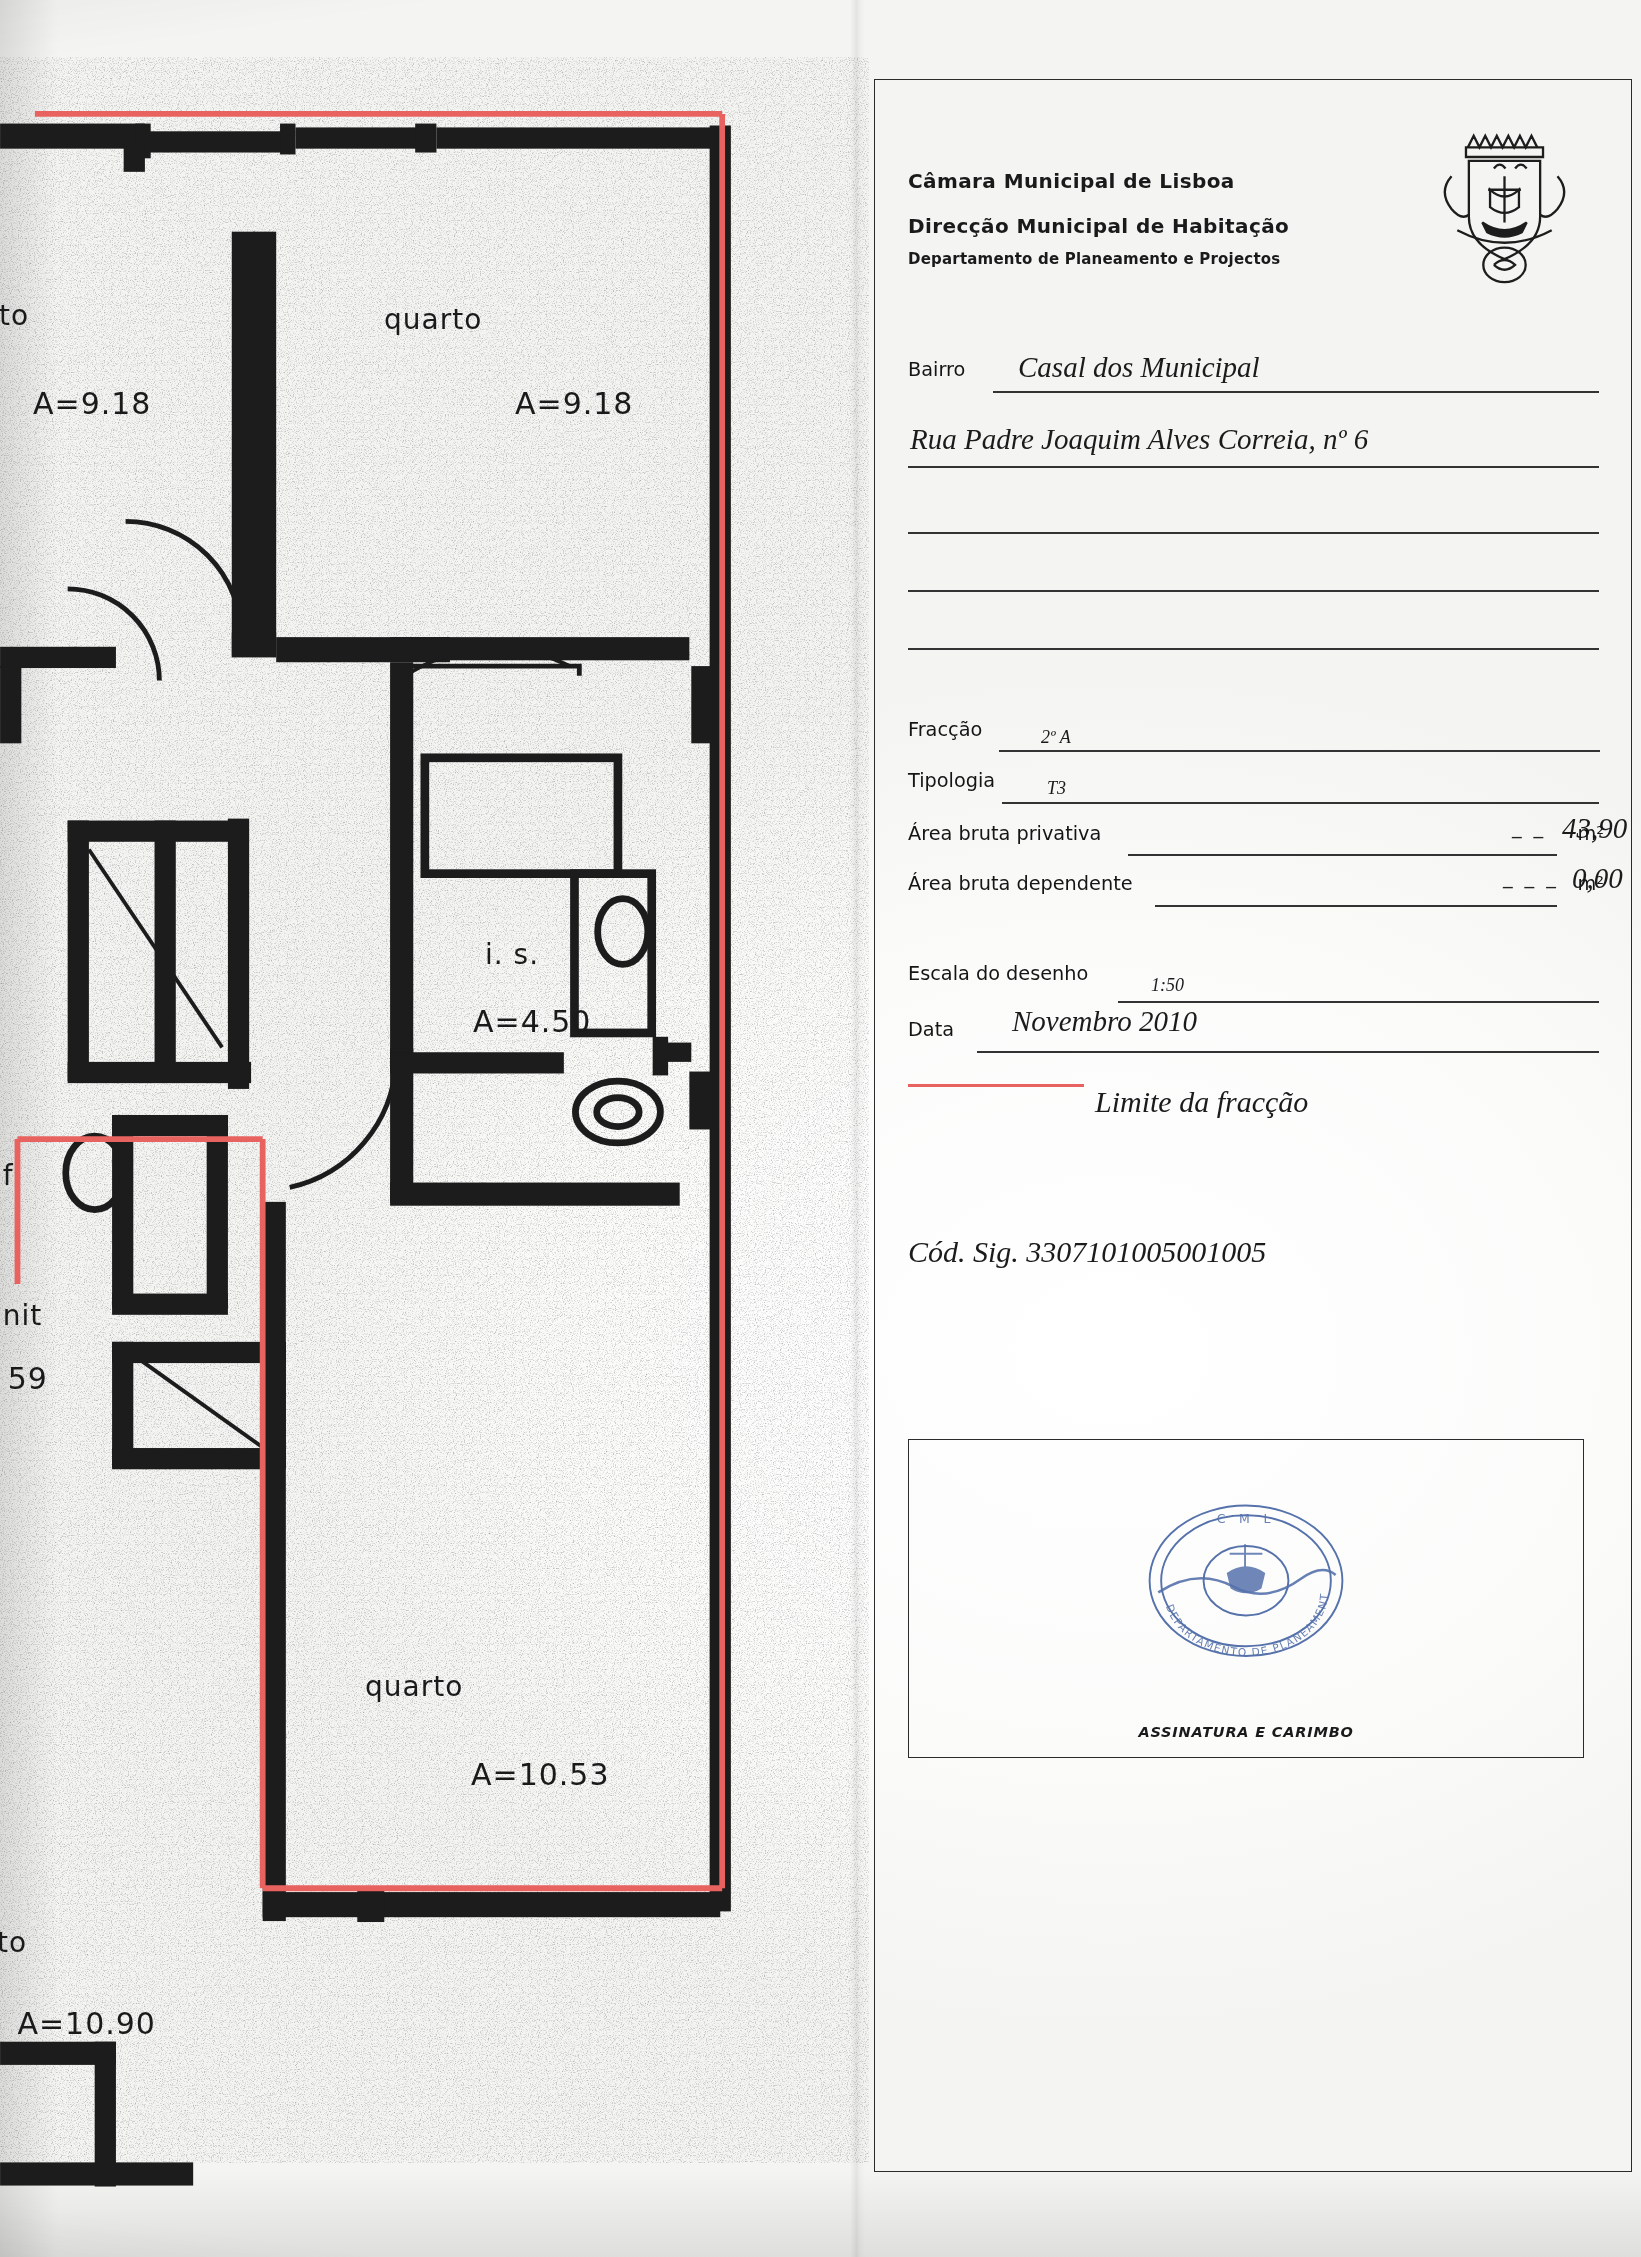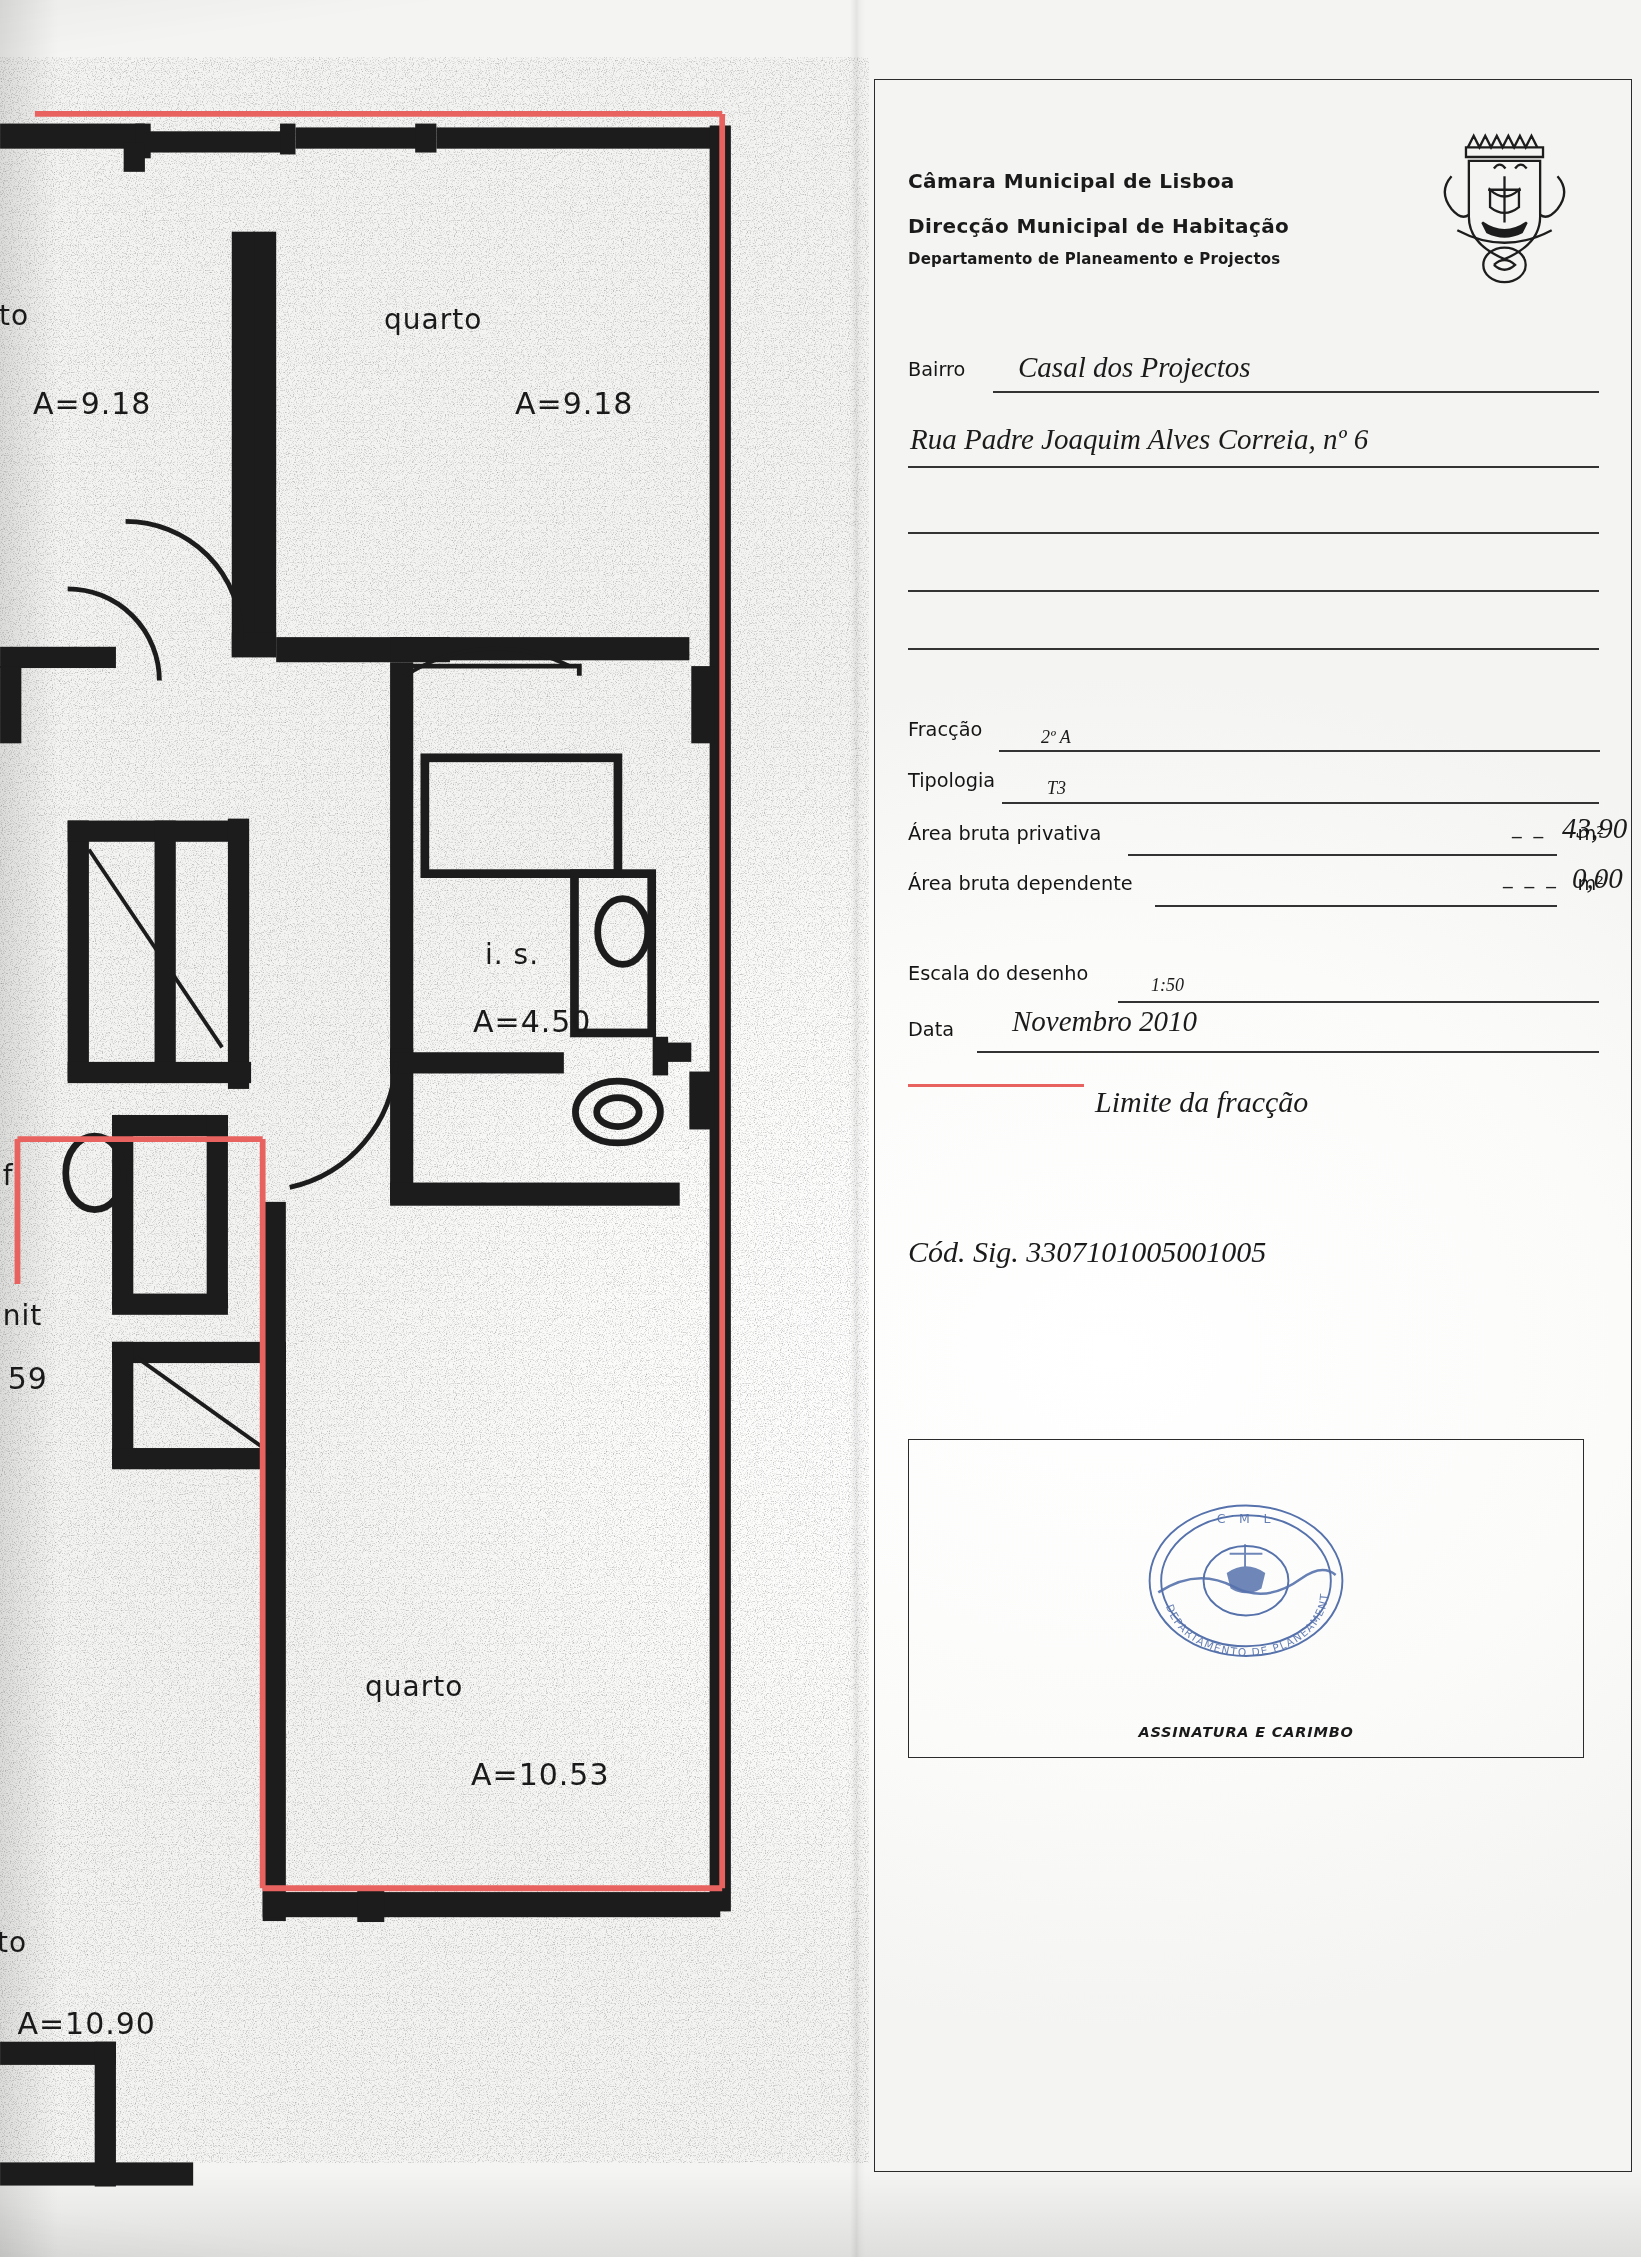--- a/index.html
+++ b/index.html
@@ -330,21 +330,21 @@
 
           <ellipse cx="95" cy="140" rx="22" ry="18"></ellipse>
           <path d="M84 140 q11 -10 22 0 q-11 10 -22 0"></path>
 
           <path d="M46 104 q49 26 98 0"></path>
         </g>
       </svg>
 
       <div class="field-label" style="left:33px; top:278px;">Bairro</div>
       <div class="field-rule" style="left:118px; top:311px; width:606px;"></div>
-      <div class="field-value" style="left:143px; top:271px;">Casal dos Projectos</div>
+      <div class="field-value" style="left:143px; top:271px;">Casal dos Municipal</div>
 
       <div class="field-rule" style="left:33px; top:386px; width:691px;"></div>
       <div class="field-value" style="left:35px; top:343px;">Rua Padre Joaquim Alves Correia, nº 6</div>
 
       <div class="field-rule" style="left:33px; top:452px; width:691px;"></div>
       <div class="field-value" style="left:35px; top:409px;"></div>
 
       <div class="field-rule" style="left:33px; top:510px; width:691px;"></div>
       <div class="field-value" style="left:35px; top:467px;"></div>
 

